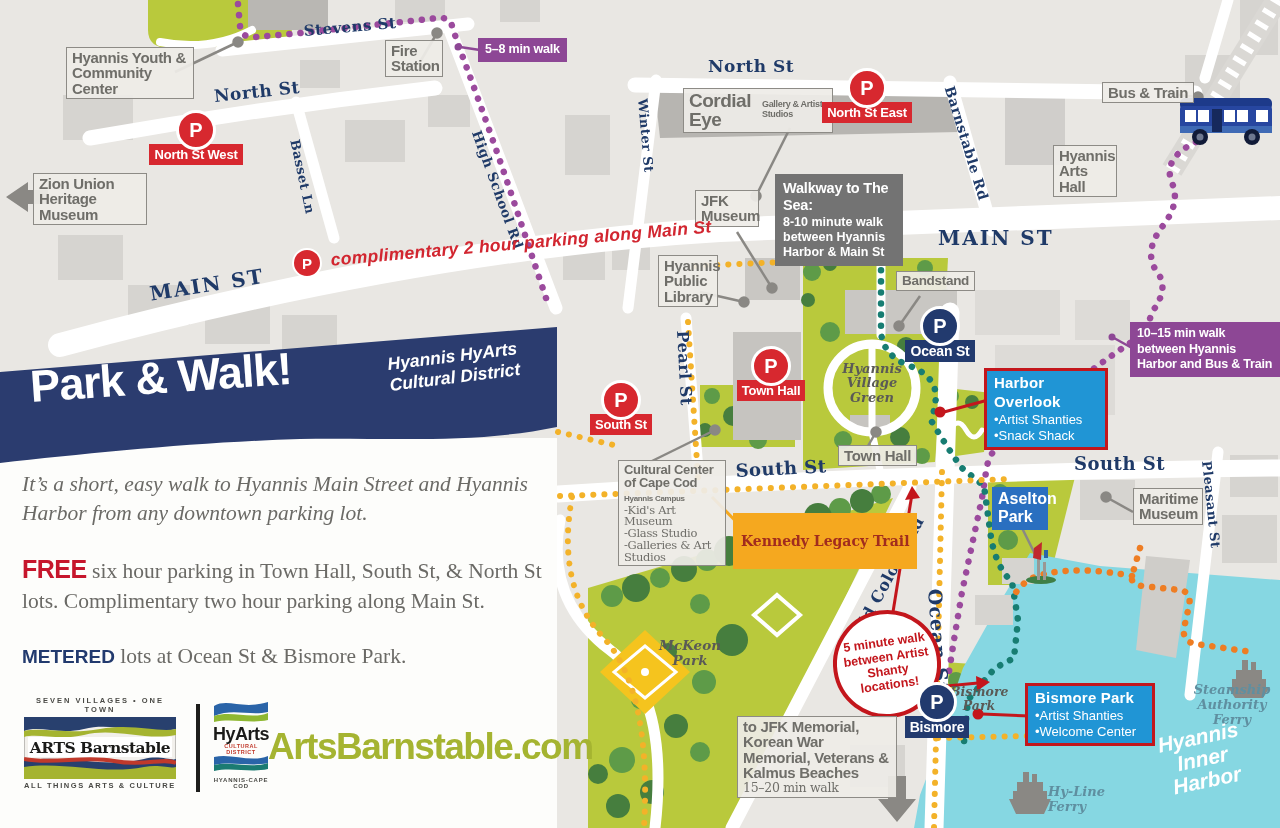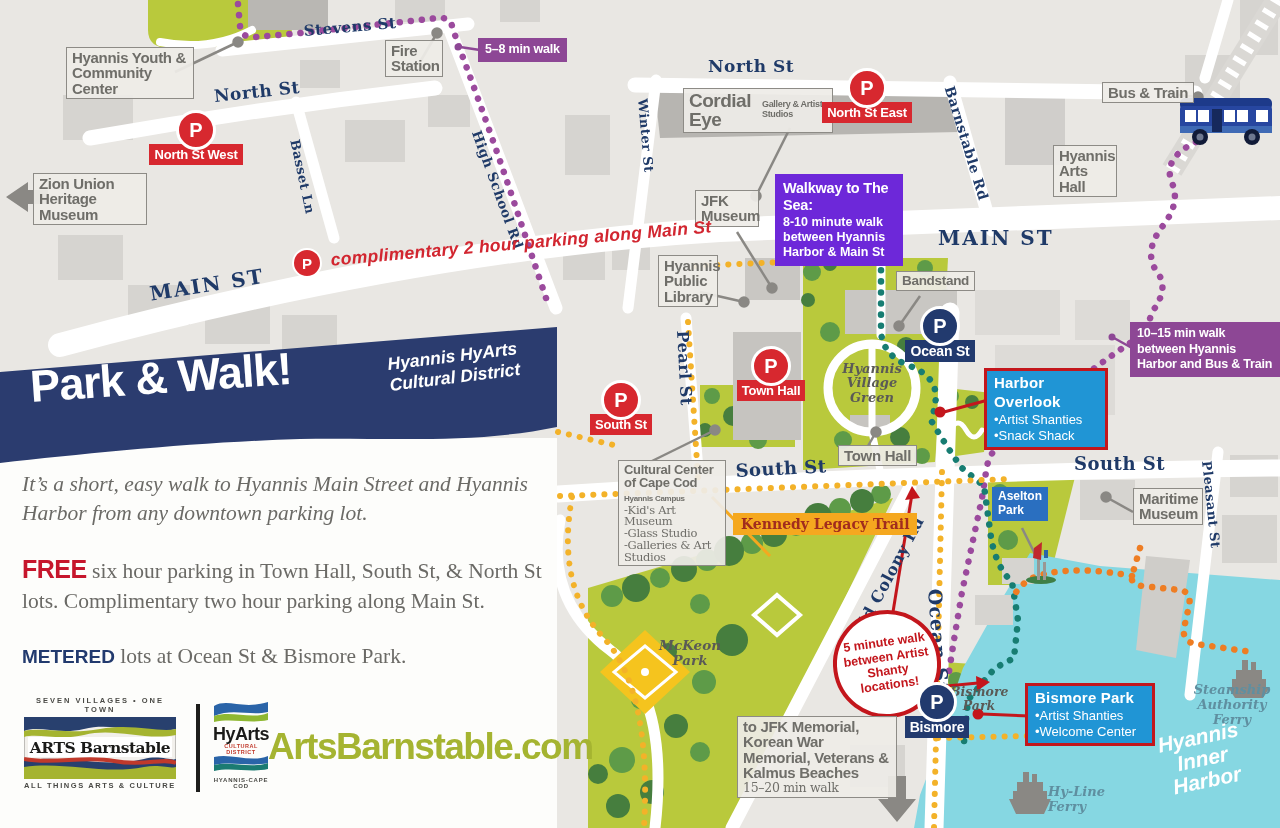--- a/index.html
+++ b/index.html
@@ -11,21 +11,21 @@
   .maplabel{background:rgba(238,236,231,.93);border:1.5px solid #8d8b86;color:#6f6e69;
             font-weight:bold;font-size:15px;line-height:1.02;padding:2px 5px;letter-spacing:-.3px}
   
   .street{color:#1f3a68;font-family:"DejaVu Serif",serif;font-weight:bold;white-space:nowrap;
           transform-origin:0 0;letter-spacing:.5px}
   .parkname{color:#5a5a56;font-family:"DejaVu Serif",serif;font-style:italic;font-weight:bold;
             text-align:center;line-height:1.1}
   
   .purplebox{background:#8d4795;color:#fff;font-weight:bold;font-size:12.5px;line-height:1.25;
              padding:4px 7px;letter-spacing:-.2px}
-  .tealbox{background:#6d28d9;color:#fff;padding:6px 8px;line-height:1.2}
+  .tealbox{background:#737373;color:#fff;padding:6px 8px;line-height:1.2}
   .bluecall{background:#2095d5;border:3.5px solid #c3161c;color:#fff;padding:3px 7px;line-height:1.25}
   .bluecall .t{font-size:15px;font-weight:bold;letter-spacing:.2px}
   .bluecall .b{font-size:13px;font-weight:normal}
   .pmark{display:flex;flex-direction:column;align-items:center}
   .pcircle{width:34px;height:34px;border-radius:50%;border:3px solid #fff;display:flex;
            align-items:center;justify-content:center;font-weight:bold;font-size:20px;color:#fff;z-index:2}
   .ptag{margin-top:-6px;padding:3px 5px;font-weight:bold;font-size:13px;color:#fff;white-space:nowrap;
         letter-spacing:-.2px;z-index:1}
   .red .pcircle,.red .ptag{background:#d7282f}
   .navy .pcircle,.navy .ptag{background:#223a6e}
@@ -336,23 +336,23 @@
 <div class="abs bluecall" style="left:984px;top:368px;width:104px">
   <div class="t">Harbor Overlook</div>
   <div class="b">•Artist Shanties</div>
   <div class="b">•Snack Shack</div>
 </div>
 <div class="abs bluecall" style="left:1025px;top:683px;width:110px">
   <div class="t">Bismore Park</div>
   <div class="b">•Artist Shanties</div>
   <div class="b">•Welcome Center</div>
 </div>
-<div class="abs" style="left:733px;top:513px;background:#f5a81f;color:#a12c1e;font-family:'DejaVu Serif',serif;font-weight:bold;font-size:14px;padding:3px 8px;white-space:nowrap">Kennedy Legacy Trail</div>
+<div class="abs" style="left:733px;top:513px;background:#f5a81f;color:#a12c1e;font-family:'DejaVu Serif',serif;font-weight:bold;font-size:14px;padding:20px 8px;white-space:nowrap">Kennedy Legacy Trail</div>
 <div class="abs" style="left:833px;top:610px;width:92px;height:92px;border-radius:50%;background:#fff;border:4px solid #c3161c;display:flex;align-items:center;justify-content:center;text-align:center;color:#c3161c;font-weight:bold;font-size:12.5px;line-height:1.15;transform:rotate(-8deg);padding:4px">5 minute walk between Artist Shanty locations!</div>
-<div class="abs" style="left:992px;top:487px;background:#2a6fc0;color:#fff;font-weight:bold;font-size:12px;line-height:1.15;padding:3px 6px;width:44px">Aselton Park</div>
+<div class="abs" style="left:992px;top:487px;background:#2a6fc0;color:#fff;font-weight:bold;font-size:16px;line-height:1.15;padding:3px 6px;width:44px">Aselton Park</div>
 
 <div class="abs maplabel" style="left:618px;top:460px;width:96px;font-size:13px">
   <span>Cultural Center of Cape Cod</span>
   <span style="font-size:8px">Hyannis Campus</span>
   <div style="font-family:'DejaVu Serif',serif;font-weight:normal;font-size:11.5px;margin-top:2px">-Kid's Art Museum</div>
   <div style="font-family:'DejaVu Serif',serif;font-weight:normal;font-size:11.5px">-Glass Studio</div>
   <div style="font-family:'DejaVu Serif',serif;font-weight:normal;font-size:11.5px">-Galleries &amp; Art Studios</div>
 </div>
 
 <div class="abs maplabel" style="left:737px;top:716px;width:148px;font-size:15px">

